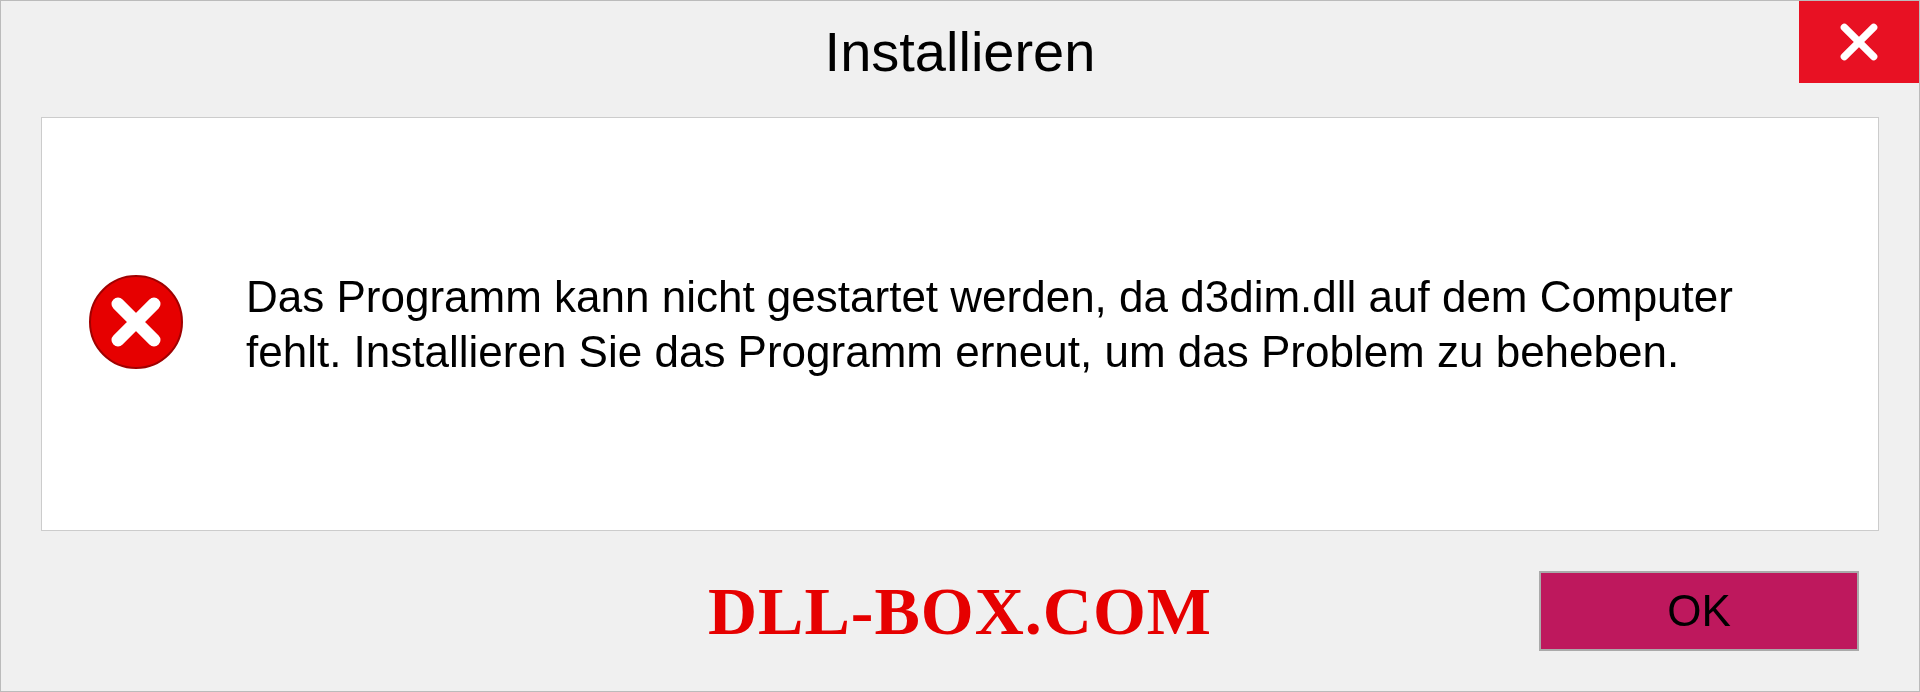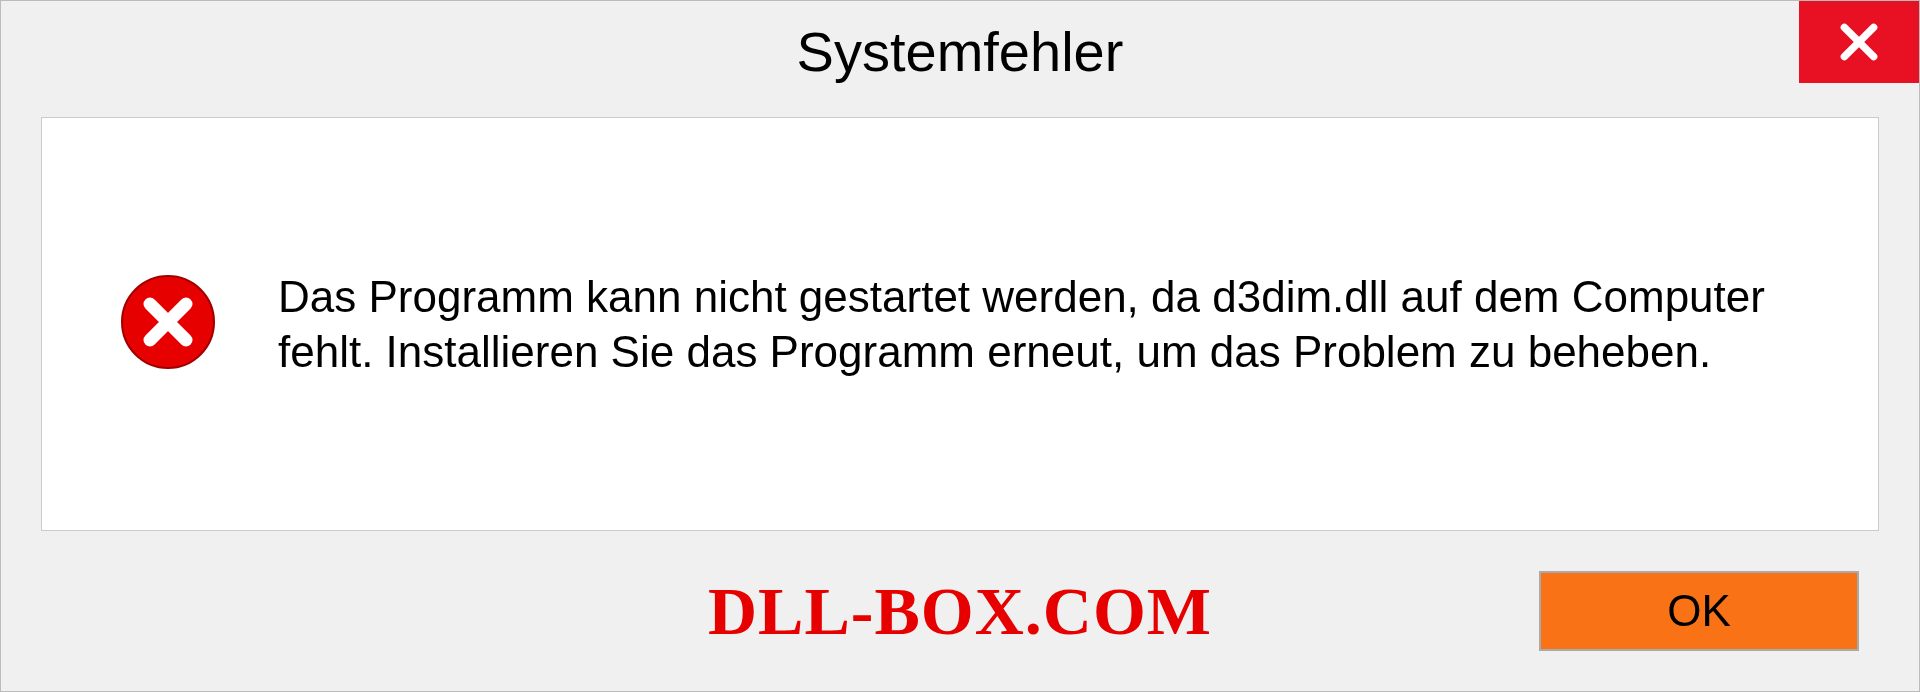--- a/index.html
+++ b/index.html
@@ -50,21 +50,21 @@
       width: 44px;
       height: 44px;
     }
     .content-area {
       margin: 16px 40px 0 40px;
       background: #fff;
       border: 1px solid #ccc;
       flex: 1;
       display: flex;
       align-items: center;
-      padding: 40px 80px 40px 76px;
+      padding: 40px 80px 40px 44px;
     }
     .error-icon-wrap {
       flex: 0 0 auto;
       margin-right: 60px;
     }
     .error-icon {
       width: 100px;
       height: 100px;
     }
     .message-text {
@@ -87,38 +87,38 @@
       transform: translateX(-50%);
       font-size: 68px;
       font-weight: 900;
       color: #e60000;
       letter-spacing: 1px;
       font-family: Liberation Serif, serif;
     }
     .ok-btn {
       width: 320px;
       height: 80px;
-      background: #f97316;
+      background: #be185d;
       border: 2px solid #aaa;
       font-size: 44px;
       color: #000;
       display: flex;
       align-items: center;
       justify-content: center;
       cursor: pointer;
       font-family: "Segoe UI", Arial, sans-serif;
     }
   </style>
 </head>
 <body>
 
 <div class="dialog">
 
   <div class="titlebar">
-    <span class="title-text">Systemfehler</span>
+    <span class="title-text">Installieren</span>
     <div class="close-btn">
       <svg viewBox="0 0 24 24">
         <path d="M4 4 L20 20 M20 4 L4 20" stroke="#fff" stroke-width="4" stroke-linecap="round" fill="none"></path>
       </svg>
     </div>
   </div>
 
   <div class="content-area">
     <div class="error-icon-wrap">
       <svg class="error-icon" viewBox="0 0 100 100">

